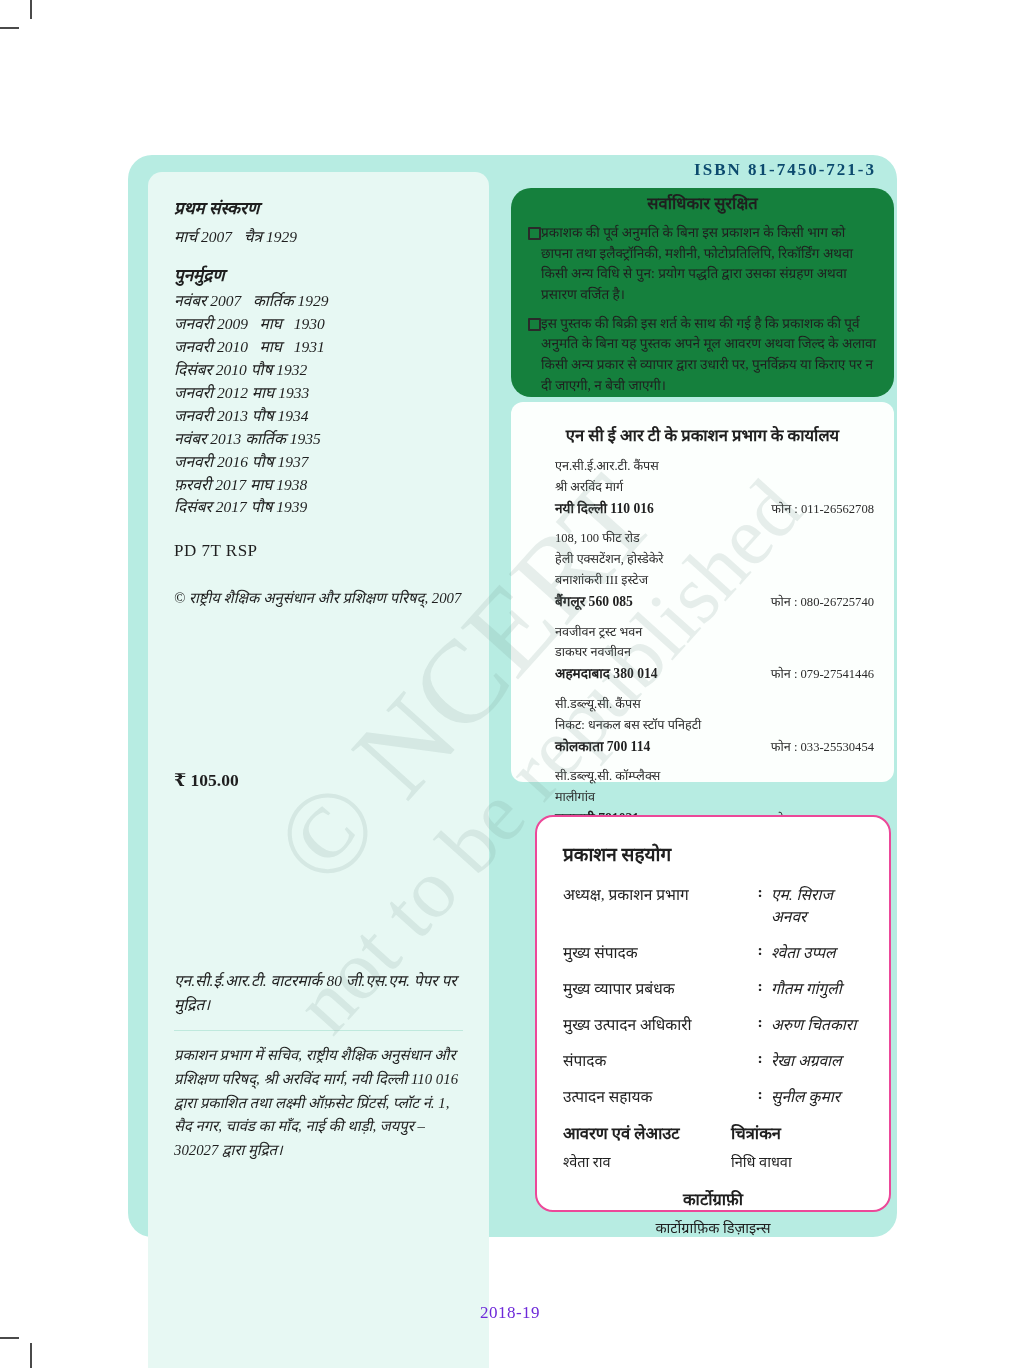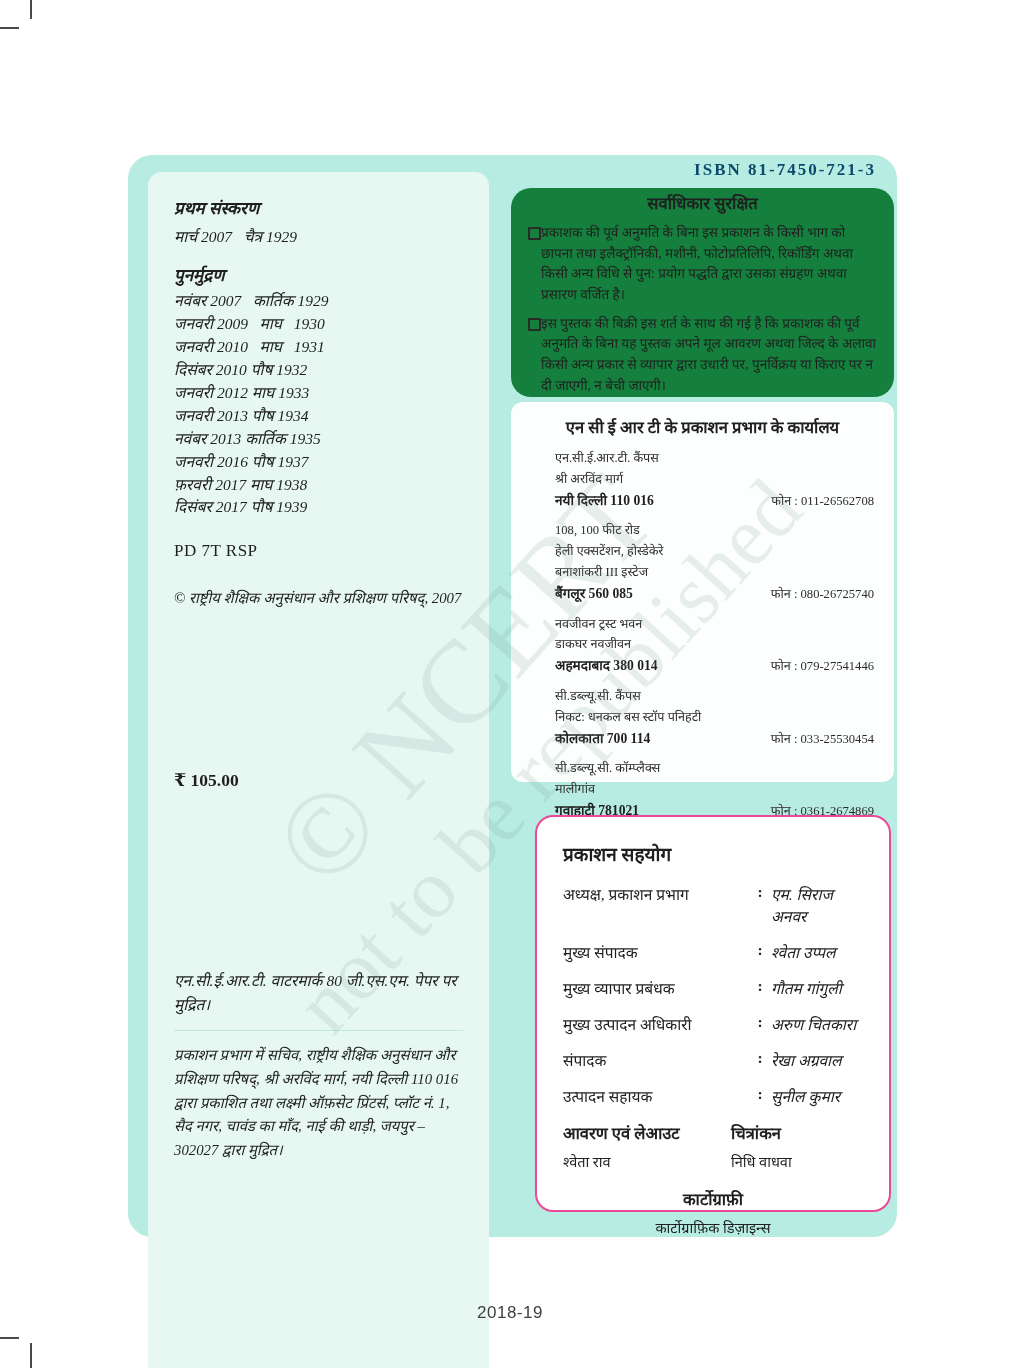--- a/index.html
+++ b/index.html
@@ -52,21 +52,21 @@
   .bullet{display:flex;margin-bottom:8px;}
   .bullet-marker{
     flex:0 0 auto;width:9px;height:9px;border:2px solid #2a2a2a;border-radius:1px;
     margin-top:4px;background:transparent;
   }
   .bullet-text{font-size:13.6px;line-height:1.52;}
 
   
   .offices-box{
     position:absolute;left:511px;top:402px;width:383px;height:380px;
-    background:#fcfffd;border-radius:12px;padding:13px 20px 0 44px;box-sizing:border-box;
+    background:#fcfffd;border-radius:12px;padding:21px 20px 0 44px;box-sizing:border-box;
   }
   .offices-title{text-align:center;font-weight:bold;font-size:16.5px;margin-bottom:10px;margin-left:-24px;}
   .office{margin-bottom:8px;}
   .office-line{font-size:12.6px;line-height:1.66;color:#2b2b2b;}
   .office-cityrow{display:flex;justify-content:space-between;align-items:baseline;line-height:1.66;}
   .office-city{font-weight:bold;font-size:13.6px;}
   .office-phone{font-size:12.6px;color:#2b2b2b;}
 
   
   .team-box{
@@ -93,22 +93,22 @@
     position:absolute;left:20px;top:600px;width:960px;
     transform:rotate(-48deg);text-align:center;
     color:rgba(120,150,145,0.16);pointer-events:none;z-index:10;
     font-family:"Liberation Serif","DejaVu Serif",serif;
   }
   .wm-line1{font-size:118px;line-height:1.1;}
   .wm-line2{font-size:84px;line-height:1.15;}
 
   .footer{
     position:absolute;left:0;top:1303px;width:1020px;text-align:center;
-    font-family:Liberation Sans, sans-serif;
-    font-size:17px;color:#404040;letter-spacing:0.5px;
+    font-family:Liberation Serif, serif;
+    font-size:17px;color:#6d28d9;letter-spacing:0.5px;
   }
 </style>
 </head>
 <body>
 
 <div class="crop crop-tl-v"></div>
 <div class="crop crop-tl-h"></div>
 <div class="crop crop-bl-h"></div>
 <div class="crop crop-bl-v"></div>
 

